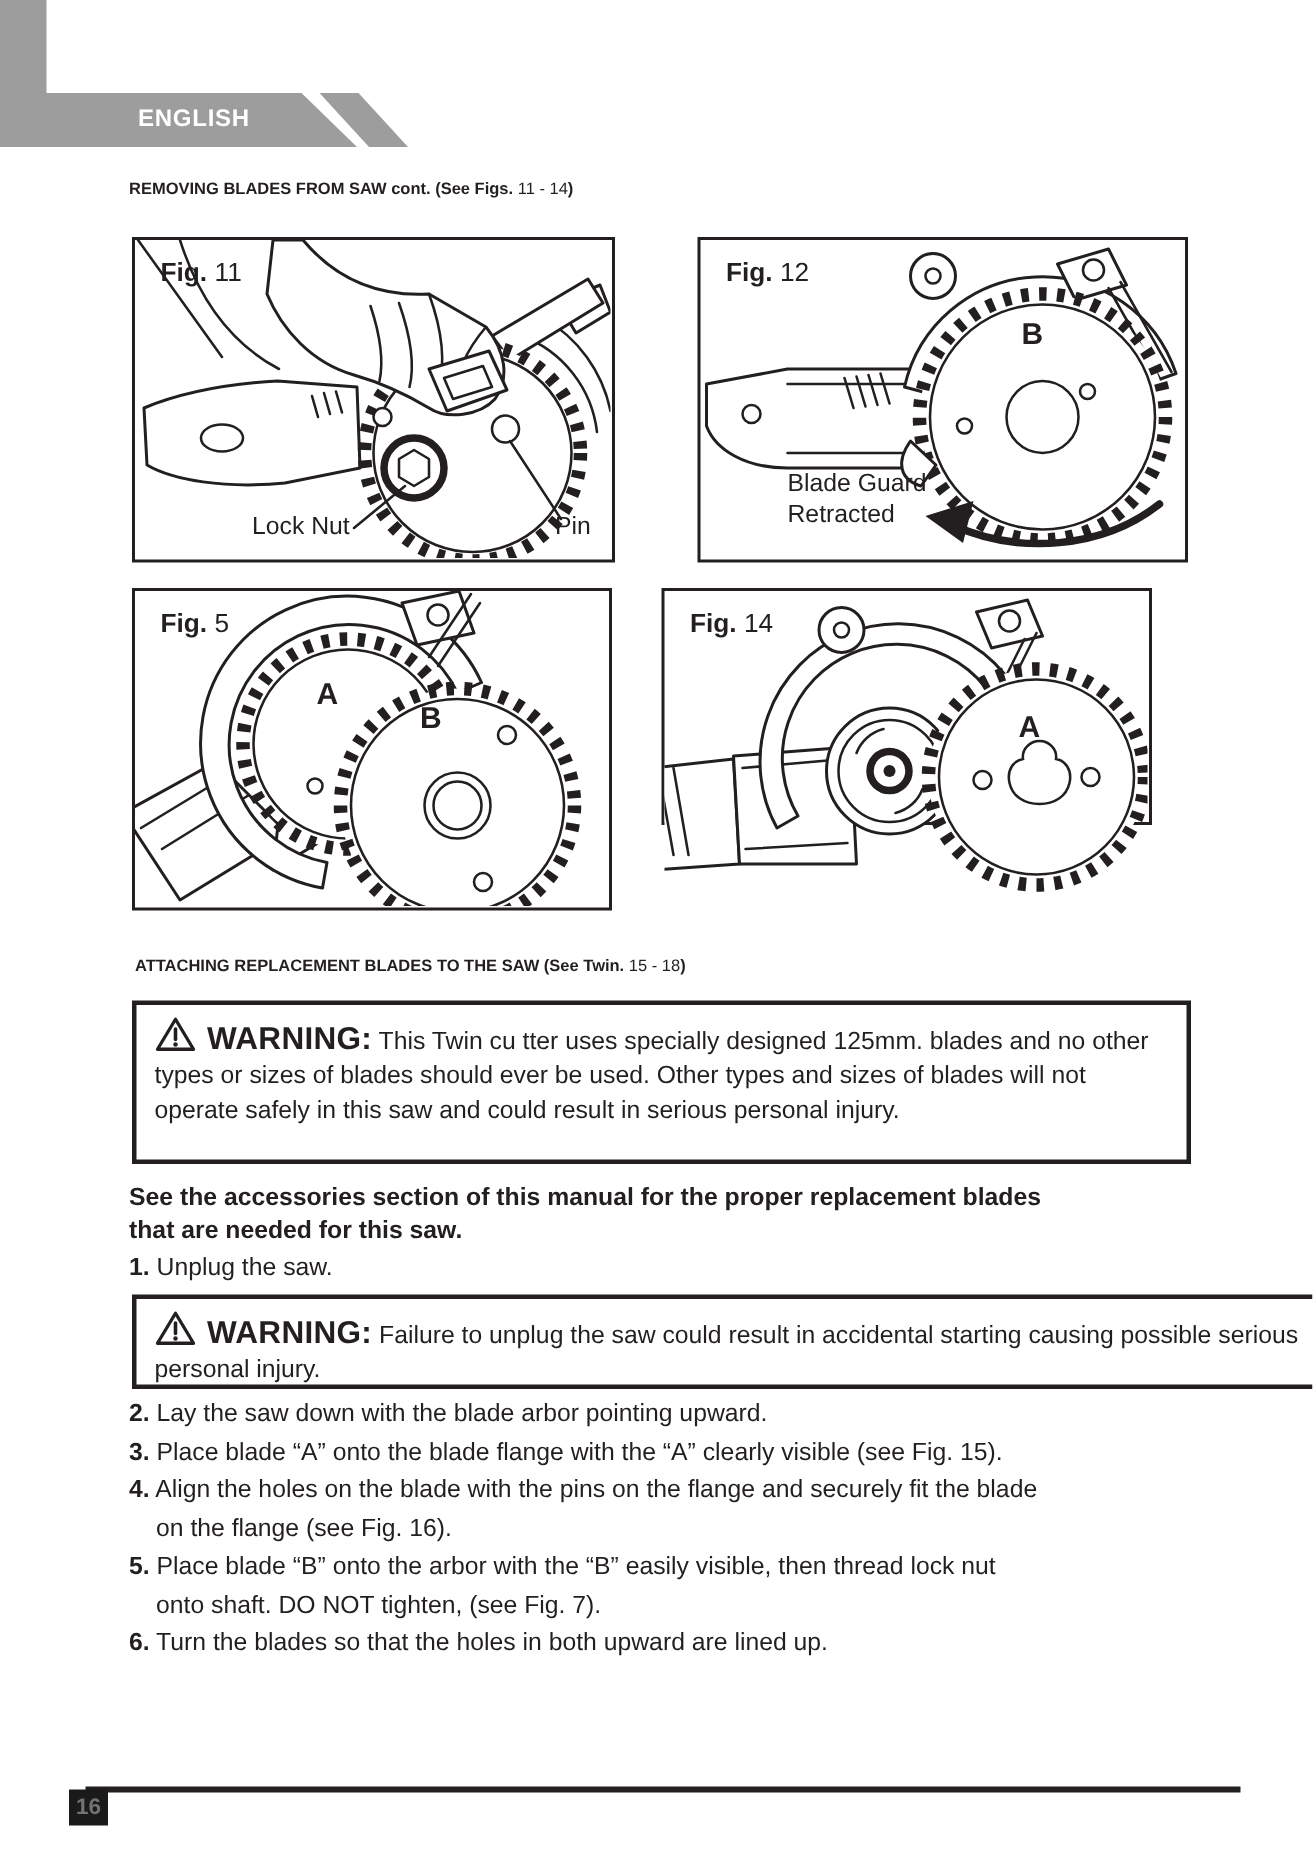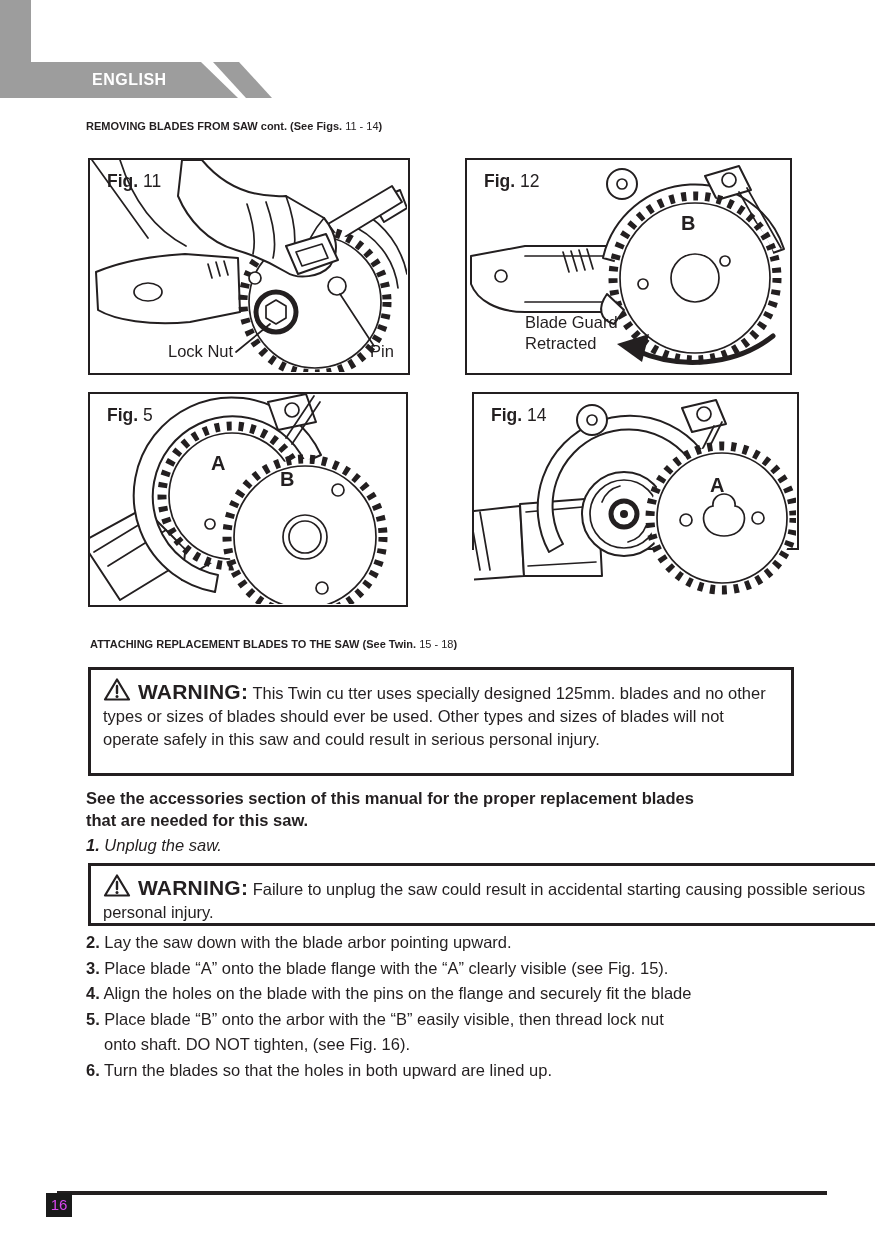--- a/index.html
+++ b/index.html
@@ -40,21 +40,21 @@
   
   .note { position:absolute; font-weight:bold; font-size:16.5px; line-height:22px; white-space:nowrap; }
   .step { font-size:16.5px; line-height:25.5px; }
   .step b { font-weight:bold; }
   .step .cont { padding-left:18px; }
   .step1 { position:absolute; font-size:16.5px; }
   .steps-block { position:absolute; }
   
   .foot-line { position:absolute; left:57px; top:1191px; width:770px; height:4px; background:#231f20; }
   .page-badge { position:absolute; left:46px; top:1193px; width:26px; height:24px; background:#1a1a1a;
-                color:#d946ef; font-weight:normal; font-size:15px; text-align:center; line-height:24px; }
+                color:#737373; font-weight:bold; font-size:15px; text-align:center; line-height:24px; }
 </style>
 </head>
 <body>
 
 <div class="sheet">
 
   <div class="corner-bar"></div>
   <div class="band"></div>
   <div class="band-tail"></div>
   <div class="band-label">ENGLISH</div>
@@ -135,21 +135,21 @@
       <circle class="rim" cx="232" cy="194" r="6"></circle>
       <path class="ln fw" d="M178,8 L216,0 L226,28 L188,36 Z"></path>
       <circle class="ln thin fw" cx="202" cy="16" r="7"></circle>
       <path class="ln thin" d="M224,2 L196,44 M230,8 L202,50"></path>
     </svg>
     <div class="figlabel"><b>Fig.</b> <span class="n">5</span></div>
     <div class="bladeletter" style="left:121px; top:58px;">A</div>
     <div class="bladeletter" style="left:190px; top:74px;">B</div>
   </div>
 
-  <div class="figbox" style="left:472px; top:392px; width:327px; height:158px;">
+  <div class="figbox" style="left:441px; top:392px; width:327px; height:158px;">
     <svg width="322" height="210" viewBox="0 0 322 210">
       <path class="ln fw" d="M-8,118 L46,112 L50,182 L-8,186 Z"></path>
       <path class="ln thin" d="M-4,120 l10,56 M6,118 l10,58"></path>
       <path class="ln fw" d="M46,110 L124,104 L128,182 L50,182 Z"></path>
       <path class="ln thin" d="M52,118 L120,112 M54,172 L122,168"></path>
       <path class="ln fw" d="M75,158 A92,92 0 1 1 244,88 L228,92 A76,76 0 1 0 89,150 Z"></path>
       <circle class="ln fw" cx="118" cy="26" r="15"></circle>
       <circle class="ln thin" cx="118" cy="26" r="5"></circle>
       <path class="ln fw" d="M208,14 L242,6 L252,30 L218,38 Z"></path>
       <circle class="ln thin fw" cx="230" cy="20" r="7"></circle>
@@ -182,21 +182,21 @@
       <circle cx="14" cy="19.4" r="1.5" fill="#231f20"></circle>
     </svg><span class="wtitle">WARNING:</span>
     <span>This Twin cu tter uses specially designed 125mm. blades and no other types or sizes of blades should ever be used. Other types and sizes of blades will not operate safely in this saw and could result in serious personal injury.</span>
   </div>
 
   <div class="note" style="left:86px; top:787px;">
     <div>See the accessories section of this manual for the proper replacement blades</div>
     <div>that are needed for this saw.</div>
   </div>
 
-  <div class="step step1" style="left:86px; top:833px;font-style:italic;">
+  <div class="step step1" style="left:86px; top:833px;">
     <b>1.</b> <span>Unplug the saw.</span>
   </div>
 
   <div class="warnbox" style="left:88px; top:863px; width:802px; height:63px;">
     <svg class="warn-icon" width="28" height="25" viewBox="0 0 28 25">
       <path d="M14,2.5 L26,22.5 L2,22.5 Z" fill="none" stroke="#231f20" stroke-width="2.2" stroke-linejoin="round"></path>
       <path d="M14,9 L14,16" stroke="#231f20" stroke-width="2.4" stroke-linecap="round"></path>
       <circle cx="14" cy="19.4" r="1.5" fill="#231f20"></circle>
     </svg><span class="wtitle">WARNING:</span>
     <span>Failure to unplug the saw could result in accidental starting causing possible serious personal injury.</span>
@@ -204,24 +204,25 @@
 
   <div class="steps-block" style="left:86px; top:930px; width:730px;">
     <div class="step">
       <b>2.</b> <span>Lay the saw down with the blade arbor pointing upward.</span>
     </div>
     <div class="step">
       <b>3.</b> <span>Place blade “A” onto the blade flange with the “A” clearly visible (see Fig. 15).</span>
     </div>
     <div class="step">
       <div><b>4.</b> <span>Align the holes on the blade with the pins on the flange and securely fit the blade</span></div>
+      <div class="cont">on the flange (see Fig. 16).</div>
     </div>
     <div class="step">
       <div><b>5.</b> <span>Place blade “B” onto the arbor with the “B” easily visible, then thread lock nut</span></div>
-      <div class="cont">onto shaft. DO NOT tighten, (see Fig. 16).</div>
+      <div class="cont">onto shaft. DO NOT tighten, (see Fig. 7).</div>
     </div>
     <div class="step">
       <b>6.</b> <span>Turn the blades so that the holes in both upward are lined up.</span>
     </div>
   </div>
 
   <div class="foot-line"></div>
   <div class="page-badge">16</div>
 
 </div>

